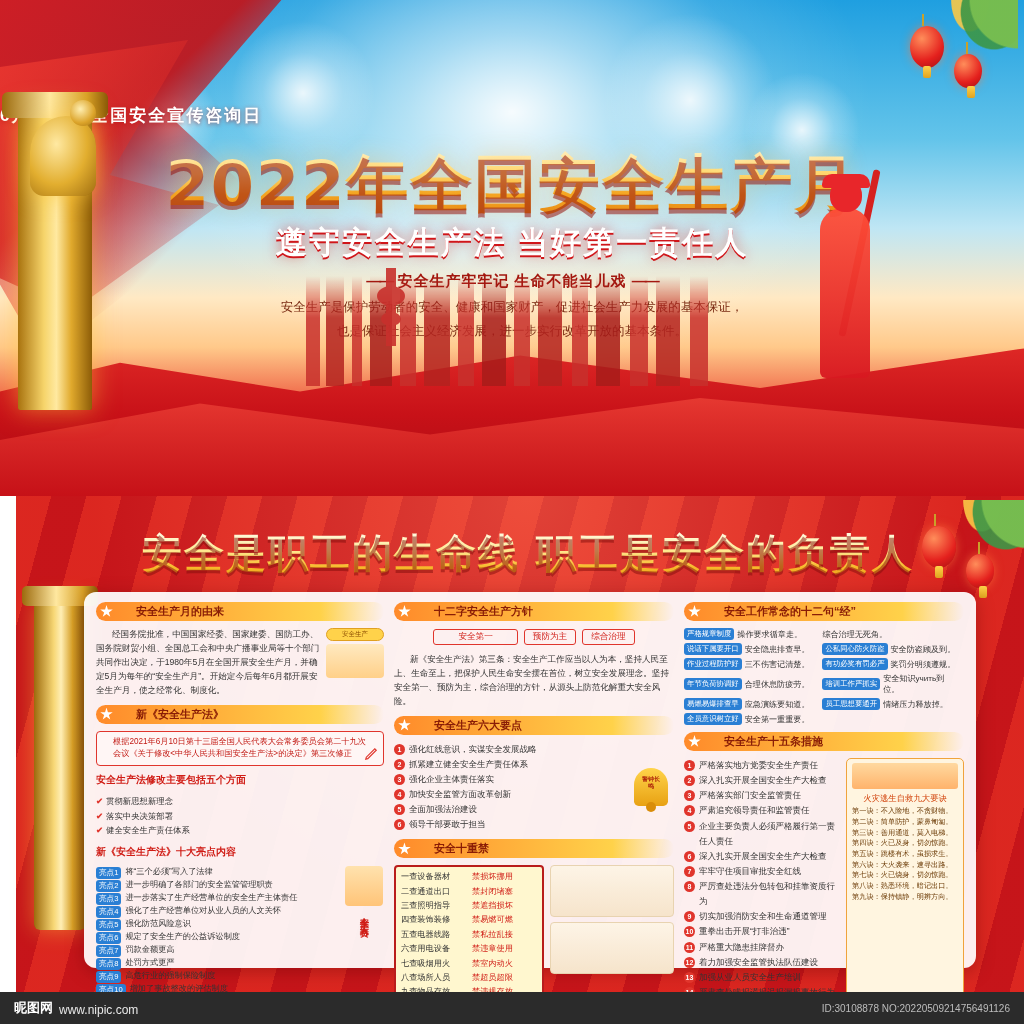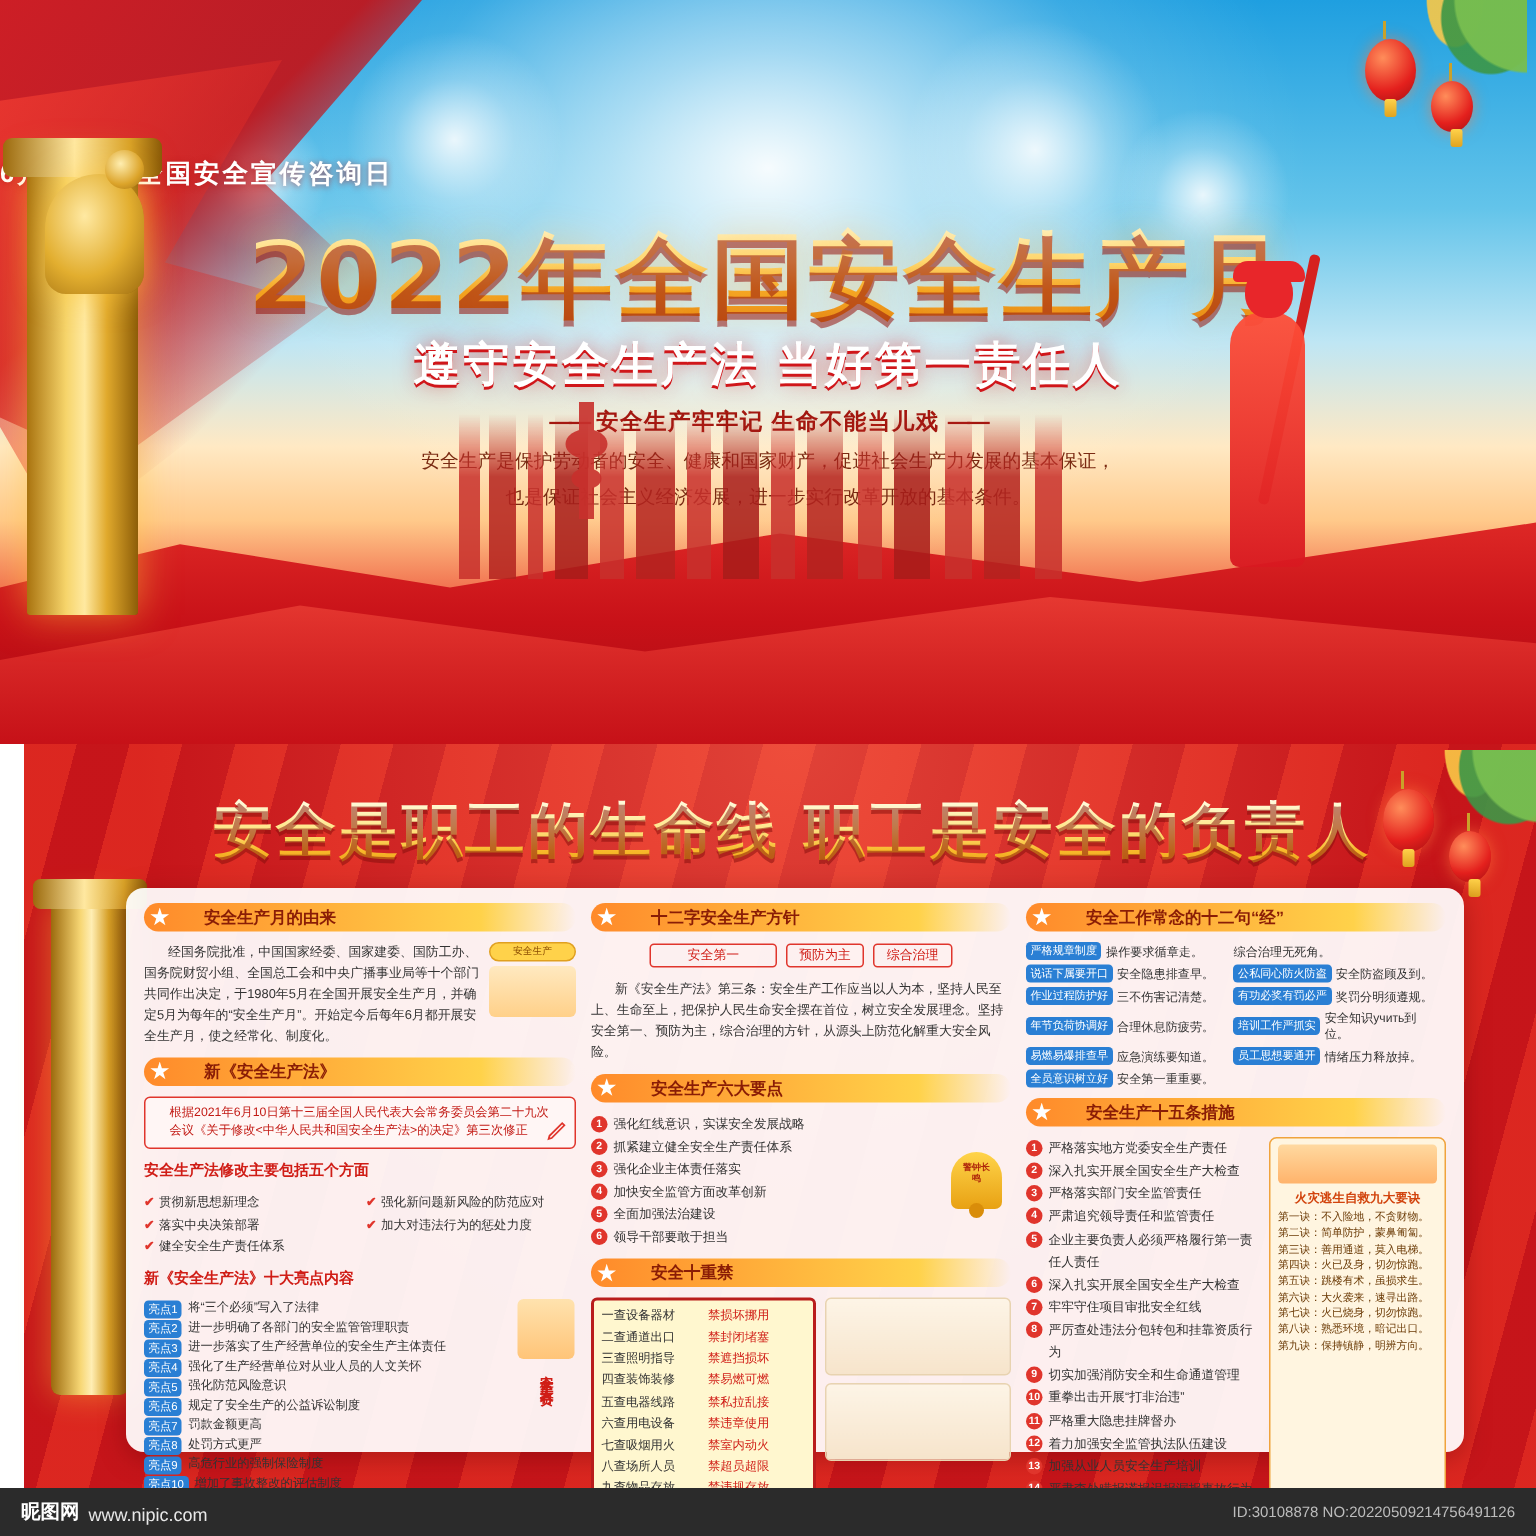--- a/index.html
+++ b/index.html
@@ -275,21 +275,21 @@
   }
   .cls12 .bl {
     background: #2a7fd4; color: #fff; font-size: 7.4px; border-radius: 3px;
     padding: 0 3px; line-height: 12px; white-space: nowrap;
   }
 
   .fire-card {
     background: #fff5e0; border: 1px solid #f0a33c; border-radius: 5px;
     padding: 4px 5px; width: 118px; font-size: 7.2px; line-height: 1.48; color: #6b3a05;
   }
-  .fire-card .ft { color: #d2440d; font-weight: bold; font-size: 8.4px; text-align: center; margin-bottom: 2px; }
+  .fire-card .ft { color: #d2440d; font-weight: normal; font-size: 8.4px; text-align: center; margin-bottom: 2px; }
   .fire-card .pic { height: 26px; background: linear-gradient(180deg,#ffd9a0,#ffb36b); border-radius: 3px; margin-bottom: 3px; }
 
   .cartoon {
     background: linear-gradient(180deg,#fdf4e6,#f6e4cb);
     border-radius: 4px; border: 1px solid #e8d3b0;
   }
   .bellbox { display:flex; align-items:center; justify-content:center; }
   .bell {
     width: 34px; height: 38px; background: linear-gradient(180deg,#ffd44a,#e8a113);
     border-radius: 18px 18px 5px 5px; position: relative;
@@ -397,24 +397,20 @@
               <path d="M3 21l3.5-1L21 5.5 18.5 3 4 17.5 3 21z" fill="none" stroke="#e0352c" stroke-width="2"></path>
             </svg>
         </div>
 
         <div class="subhead">安全生产法修改主要包括五个方面</div>
         <div class="two-col">
           <div style="flex:1;">
             <div class="chk"><i>✔</i><span>贯彻新思想新理念</span></div>
             <div class="chk"><i>✔</i><span>落实中央决策部署</span></div>
             <div class="chk"><i>✔</i><span>健全安全生产责任体系</span></div>
-          </div>
-          <div style="flex:1;">
-            <div class="chk"><i>✔</i><span>强化新问题新风险的防范应对</span></div>
-            <div class="chk"><i>✔</i><span>加大对违法行为的惩处力度</span></div>
           </div>
         </div>
 
         <div class="subhead">新《安全生产法》十大亮点内容</div>
         <div style="display:flex; gap:6px;">
           <div style="flex:1;">
             <div class="lightrow">
                 <span class="tag">亮点1</span>
                 <span>将“三个必须”写入了法律</span>
               </div>

